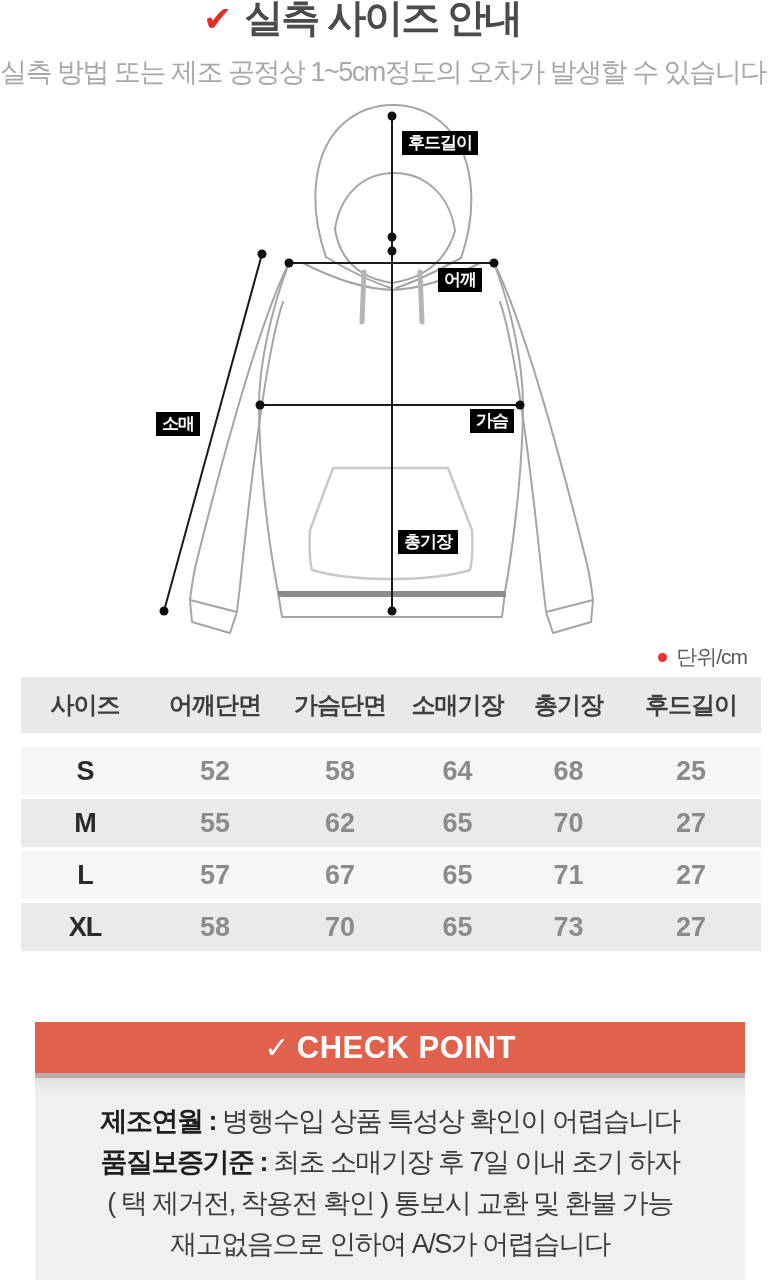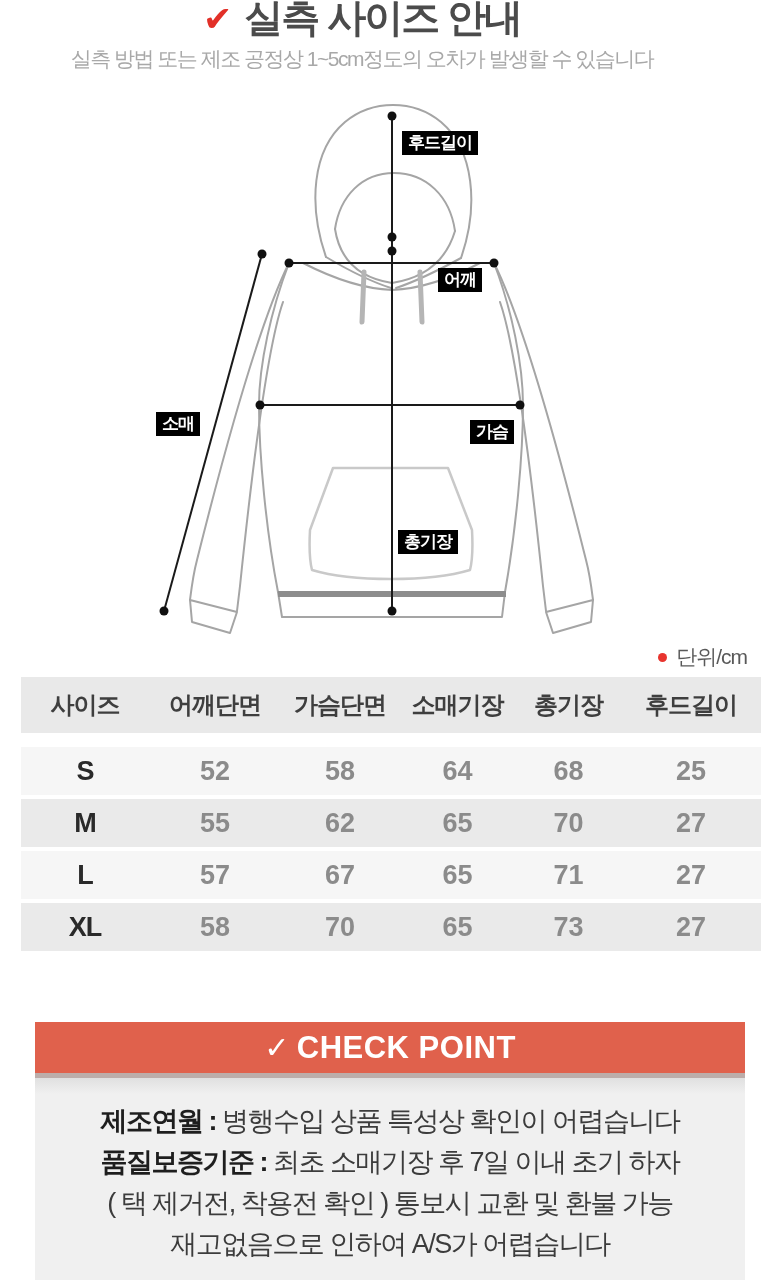--- a/index.html
+++ b/index.html
@@ -7,34 +7,34 @@
   body {
     position:relative; overflow:hidden; background:#ffffff;
     font-family:"Liberation Sans","DejaVu Sans",sans-serif;
     -webkit-font-smoothing:antialiased;
   }
 
   
   .header { position:absolute; top:0; left:0; width:724px; text-align:center; }
   .title { margin-top:-9px; font-size:39px; font-weight:700; color:#4b4b4b; letter-spacing:-2px; white-space:nowrap; }
   .title .chk { color:#e23028; font-size:35px; margin-right:12px; letter-spacing:0; }
-  .subtitle { font-size:21px; color:#a8a8a8; letter-spacing:-1.5px; white-space:nowrap; }
+  .subtitle { margin-top:9px; font-size:27px; color:#a8a8a8; letter-spacing:-1.5px; white-space:nowrap; }
 
   
   .diagram { position:absolute; top:95px; left:0; width:780px; height:575px; }
   .diagram svg { position:absolute; top:0; left:0; }
   .tag {
     position:absolute; background:#000; color:#fff;
     font-size:17px; font-weight:700; line-height:1;
     padding:3px 6px 4px; letter-spacing:-1px; white-space:nowrap;
   }
   .tag-hood   { left:402px; top:36px; }
   .tag-shoulder { left:438px; top:173px; }
   .tag-sleeve { left:156px; top:317px; }
-  .tag-chest  { left:470px; top:325px; }
+  .tag-chest  { left:470px; top:314px; }
   .tag-total  { left:398px; top:435px; }
 
   .unit-note { position:absolute; top:548px; right:33px; font-size:21px; color:#595959; letter-spacing:-1px; white-space:nowrap; }
   .unit-note .dot { display:inline-block; width:9px; height:9px; border-radius:50%; background:#e8342e; margin-right:9px; vertical-align:2px; }
 
   
   .size-table { position:absolute; top:677px; left:21px; width:740px; }
   .trow { display:grid; grid-template-columns:128px 132px 118px 117px 105px 140px; align-items:center; text-align:center; }
   .trow-header { height:56px; background:#e9e9e9; font-size:24px; font-weight:700; color:#3e3e3e; letter-spacing:-1px; }
   .trow-data { height:48px; margin-top:4px; font-size:27px; font-weight:700; }

